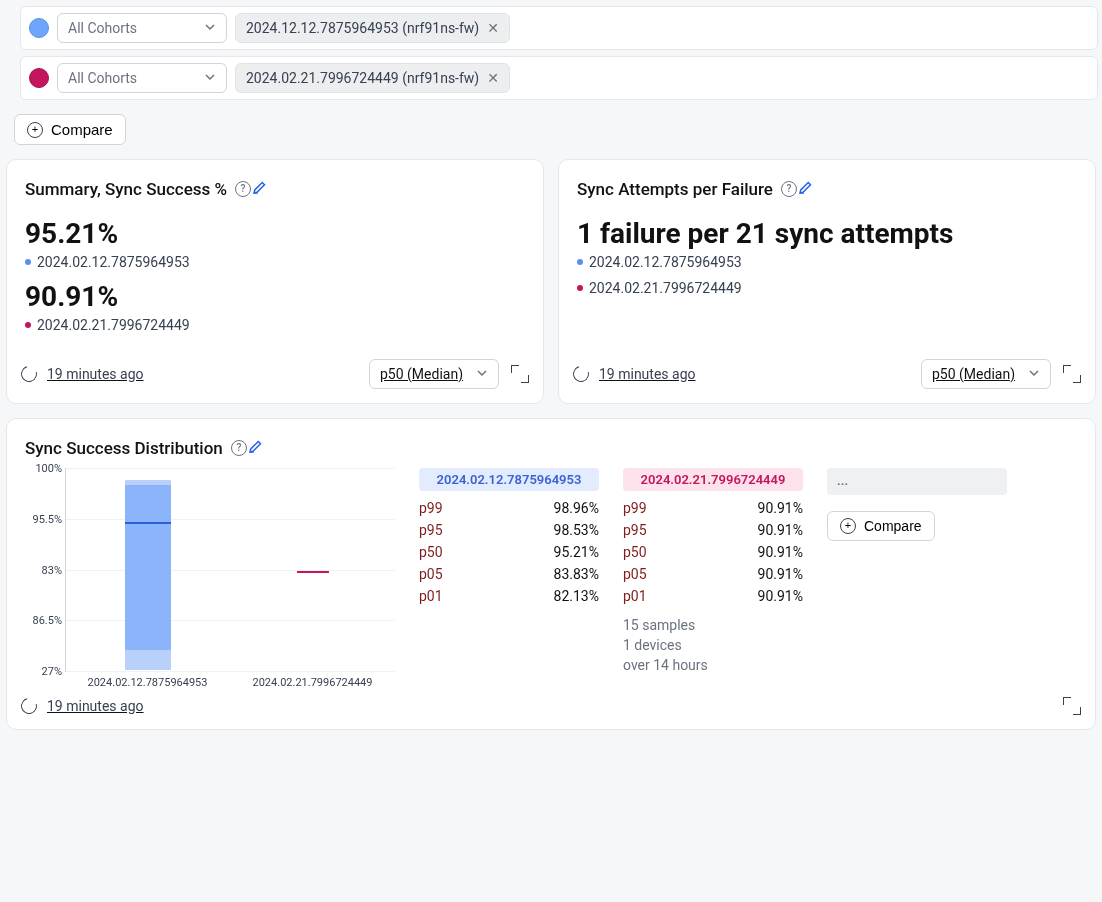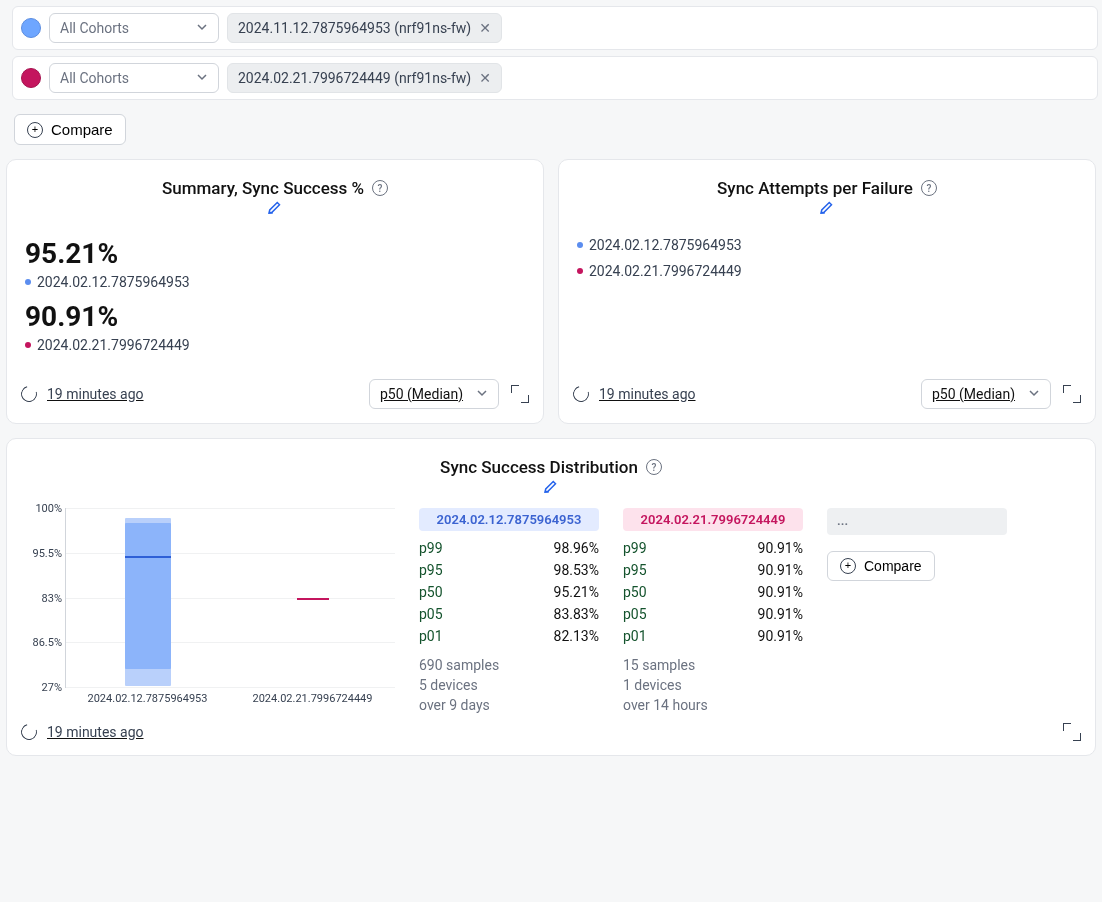--- a/index.html
+++ b/index.html
@@ -5,21 +5,21 @@
   * { box-sizing: border-box; }
   body {
     margin: 0;
     font-family: -apple-system, BlinkMacSystemFont, "Segoe UI", Roboto, Helvetica, Arial, sans-serif;
     background: #f6f7f8;
     color: #111;
     font-size: 14px;
     width: 1102px;
   }
   .filters {
-    padding: 6px 0 0 8px;
+    padding: 6px 0 0 16px;
     text-align: center;
   }
   .filter-row {
     display: flex;
     align-items: center;
     gap: 8px;
     border: 1px solid #e5e7eb;
     border-radius: 6px;
     padding: 6px 8px;
     margin: 0 4px 6px 4px;
@@ -75,21 +75,20 @@
   .card {
     background:#fff;
     border:1px solid #e5e7eb;
     border-radius:10px;
     display:flex;
     flex-direction:column;
   }
   .card-head {
     display:flex; align-items:center; justify-content:flex-start;
     padding: 18px 18px 0 18px;
-    flex-direction: column;
   }
   .card-title { font-size: 17px; font-weight:500; display:flex; align-items:center; gap:8px;}
   .help {
     width:16px;height:16px;border:1.5px solid #6b7280;border-radius:50%;
     display:inline-flex;align-items:center;justify-content:center;
     font-size:10px;color:#6b7280;
   }
   .edit { color:#2563eb; cursor:pointer; }
   .card-body { padding: 14px 18px 8px 18px; flex:1; }
   .big { font-size: 28px; font-weight:700; margin-top:4px;}
@@ -117,21 +116,21 @@
   .full {
     grid-column: 1 / -1;
   }
   
   .dist-body {
     display:flex; gap: 24px; padding: 10px 18px 0 18px;
   }
   .chart-col { width: 370px; }
   .axis {
     position:relative;
-    height: 180px;
+    height: 204px;
     margin-left: 40px;
     border-left:1px solid #d1d5db;
     border-bottom:1px solid #d1d5db;
   }
   .ytick {
     position:absolute; left:-44px; width:40px; text-align:right;
     font-size:11px; color:#374151; transform: translateY(-50%);
   }
   .gridline {
     position:absolute; left:0; right:0; border-top:1px solid #f0f1f2;
@@ -154,21 +153,21 @@
   .stats-col { width: 180px; font-size:14px; }
   .pill {
     display:block; text-align:center; font-weight:600;
     border-radius:4px; padding:4px 6px; margin-bottom:6px;
     font-size:13px;
   }
   .pill.blue { background:#e3ebff; color:#3b63d1; }
   .pill.pink { background:#fde2ec; color:#c4155e; }
   .pill.grey { background:#eef0f2; color:#6b7280; text-align:left; padding-left:10px;}
   .row { display:flex; justify-content:space-between; padding:3px 0; }
-  .row .k { color:#14532d;text-align:center; }
+  .row .k { color:#7f1d1d;text-align:center; }
   .row .v { color:#111; }
   .meta { color:#6b7280; padding:2px 0; }
   .compare-col { width: 180px; font-size:13.5px; color:#6b7280; line-height:1.45;}
   .compare-col .btn { margin-top:10px; font-size:14px;}
   .s1 { height: 200px; } 
   svg.pen { width:18px; height:18px; }
   .chev svg { width:12px; height:12px; }
 </style>
 </head>
 <body>
@@ -178,21 +177,21 @@
     <span class="swatch blue"></span>
     <div class="select">
       <span>All Cohorts</span>
       <span class="chev">
         <svg viewBox="0 0 12 12">
             <path d="M2 4l4 4 4-4" fill="none" stroke="#6b7280" stroke-width="1.5"></path>
           </svg>
       </span>
     </div>
     <span class="tag">
-      <span>2024.11.12.7875964953 (nrf91ns-fw)</span>
+      <span>2024.12.12.7875964953 (nrf91ns-fw)</span>
       <span class="x">✕</span>
     </span>
   </div>
   <div class="filter-row">
     <span class="swatch pink"></span>
     <div class="select">
       <span>All Cohorts</span>
       <span class="chev">
         <svg viewBox="0 0 12 12">
             <path d="M2 4l4 4 4-4" fill="none" stroke="#6b7280" stroke-width="1.5"></path>
@@ -266,20 +265,21 @@
         <span class="help">?</span>
       </div>
       <span class="edit">
         <svg class="pen" viewBox="0 0 24 24">
             <path d="M4 20l4-1 10-10-3-3L5 16l-1 4z" fill="none" stroke="#2563eb" stroke-width="2"></path>
             <path d="M4 20h5" stroke="#2563eb" stroke-width="2"></path>
           </svg>
       </span>
     </div>
     <div class="card-body s1">
+      <div class="big">1 failure per 21 sync attempts</div>
       <div class="subline">
         <span class="dot blue"></span>
         <span>2024.02.12.7875964953</span>
       </div>
       <div class="subline">
         <span class="dot pink"></span>
         <span>2024.02.21.7996724449</span>
       </div>
     </div>
     <div class="card-foot">
@@ -364,25 +364,20 @@
             <div class="row">
               <span class="k">p05</span>
               <span class="v">83.83%</span>
             </div>
             <div class="row">
               <span class="k">p01</span>
               <span class="v">82.13%</span>
             </div>
           </div>
         <div style="height:8px"></div>
-        <div id="meta0">
-            <div class="meta">690 samples</div>
-            <div class="meta">5 devices</div>
-            <div class="meta">over 9 days</div>
-          </div>
       </div>
 
       <div class="stats-col">
         <span class="pill pink">2024.02.21.7996724449</span>
         <div id="stats1">
             <div class="row">
               <span class="k">p99</span>
               <span class="v">90.91%</span>
             </div>
             <div class="row">

